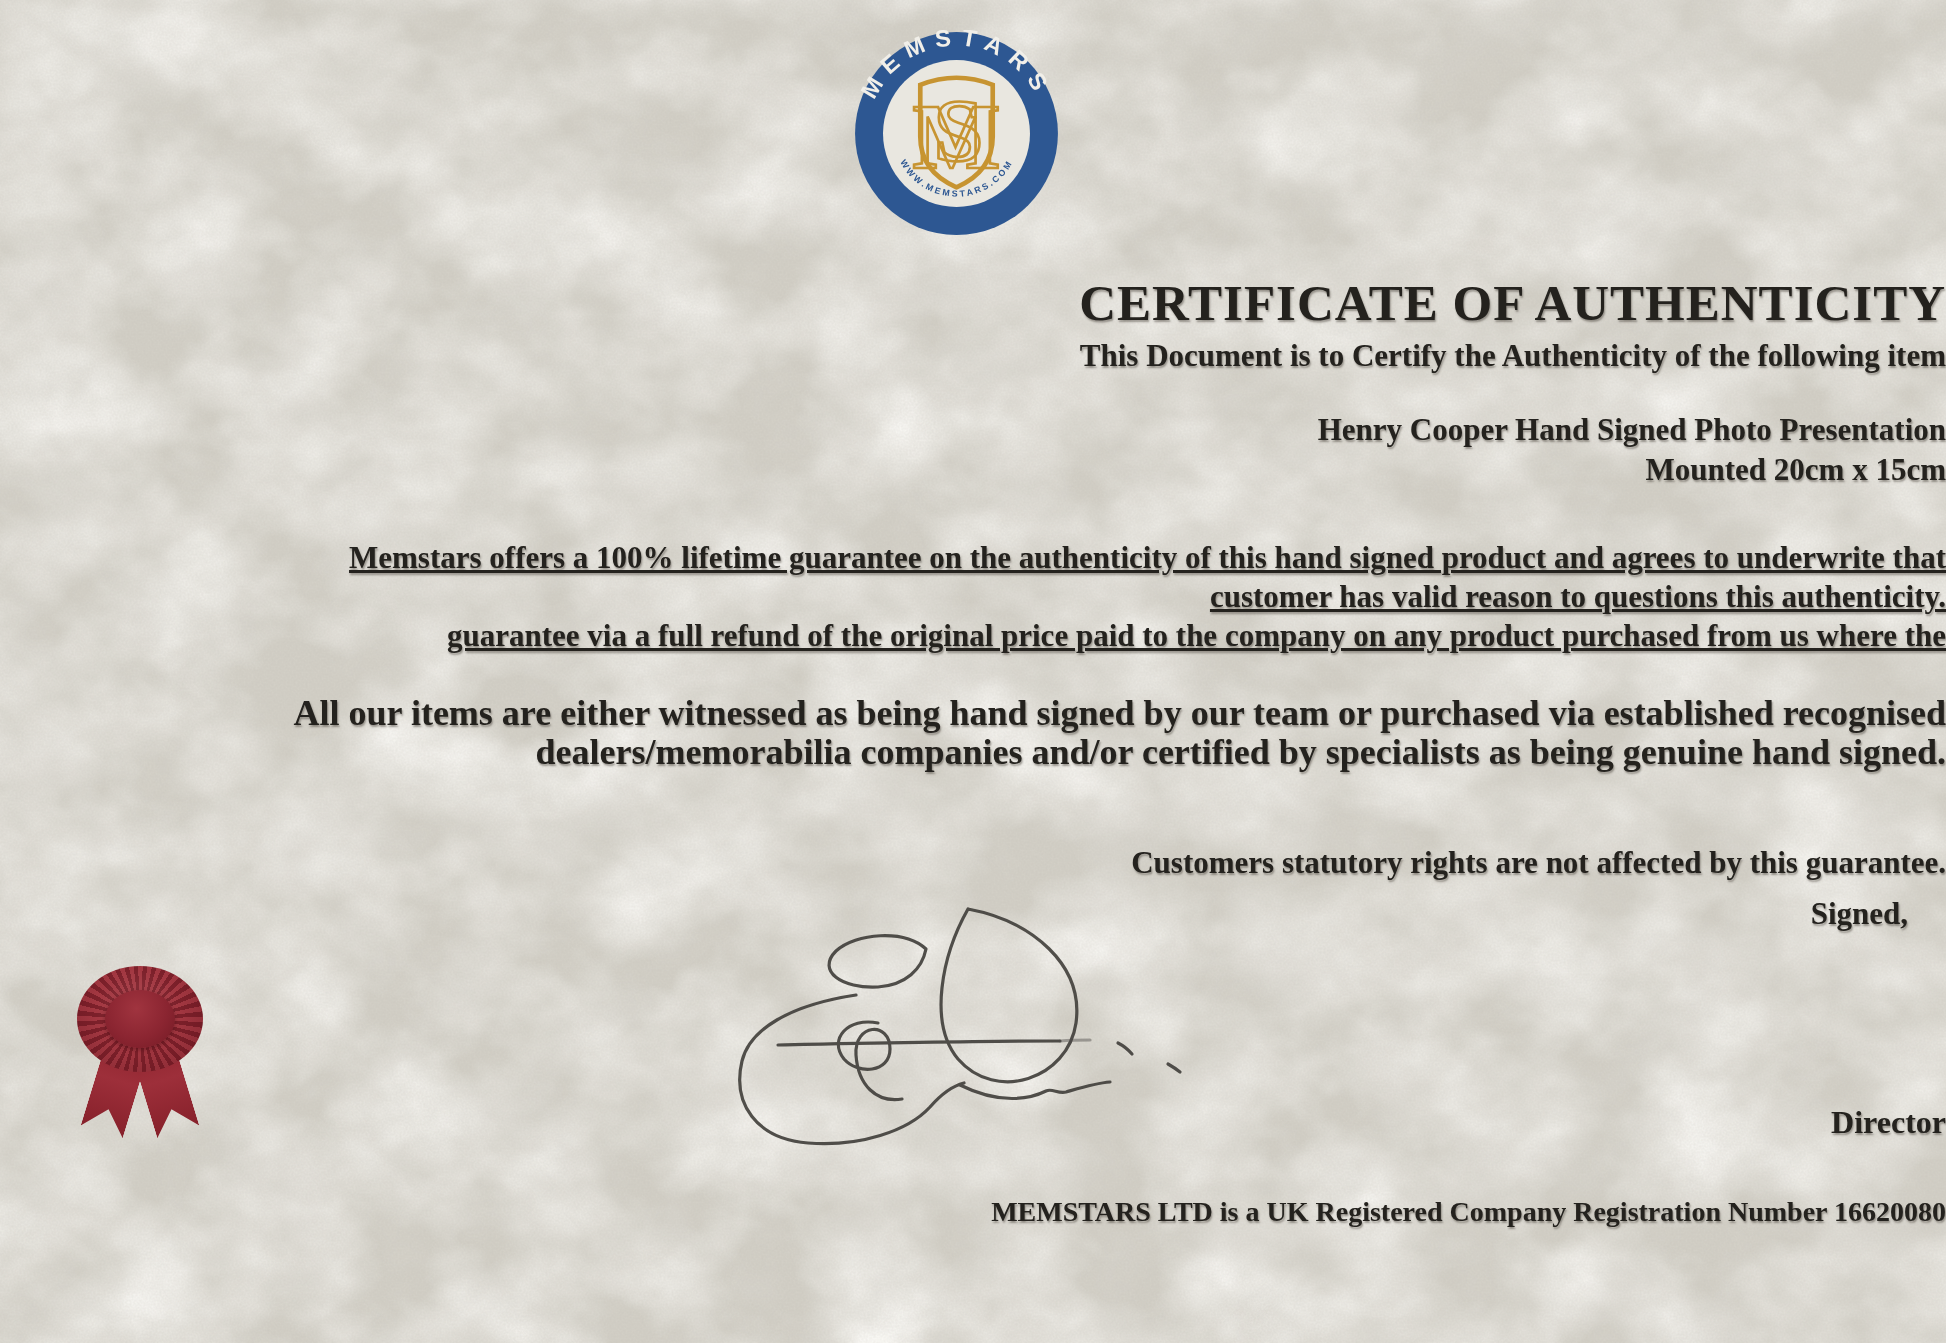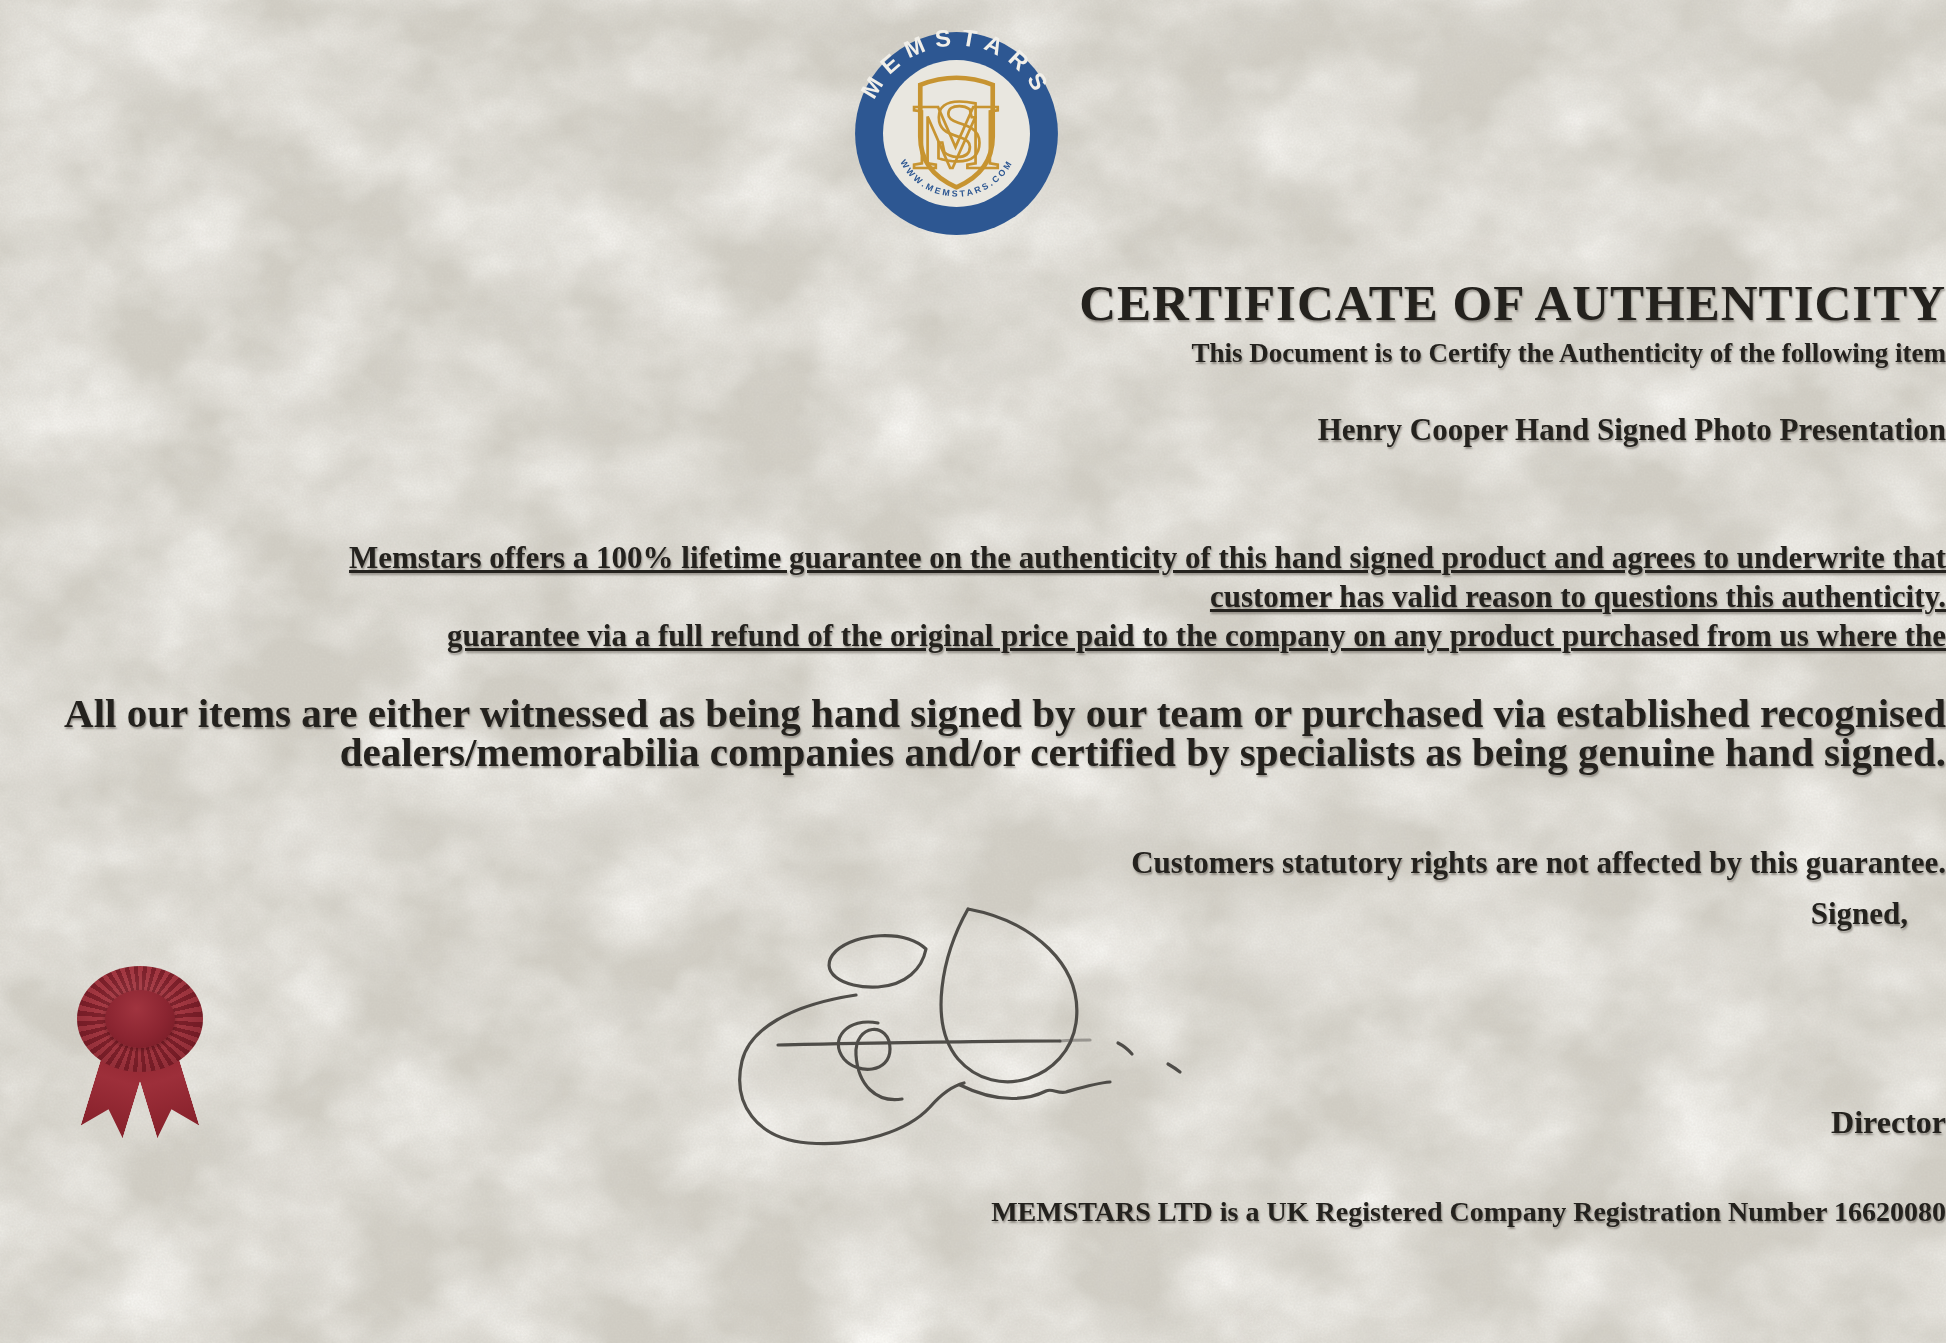--- a/index.html
+++ b/index.html
@@ -18,24 +18,24 @@
 
   .txt {
     position: absolute;
     left: 0;
     width: 100%;
     text-align: right;
     white-space: nowrap;
     text-shadow: 1px 2px 2px rgba(75, 70, 62, 0.5);
   }
   .title      { top: 274px;  font-size: 51px; letter-spacing: 1px; }
-  .subtitle   { top: 338px;  font-size: 27px; }
+  .subtitle   { top: 338px;  font-size: 31px; }
   .item-block { top: 410px;  font-size: 31px; line-height: 40px; }
   .guarantee  { top: 538px;  font-size: 31px; line-height: 39px; text-decoration: underline; }
-  .witness    { top: 694px;  font-size: 41px; line-height: 39px; }
+  .witness    { top: 694px;  font-size: 36px; line-height: 39px; }
   .statutory  { top: 845px;  font-size: 31px; }
   .signed     { top: 896px;  font-size: 31px; left: -38px; }
   .director   { top: 1104px; font-size: 32px; padding-left: 32px; }
   .company    { top: 1196px; font-size: 28px; }
 
   .logo-wrap {
     position: absolute;
     left: 853px;
     top: 30px;
     width: 207px;
@@ -132,20 +132,21 @@
       <text x="100" y="133" font-size="90" text-anchor="middle" font-family="Liberation Serif, serif" font-weight="bold" fill="none" stroke="#c79431" stroke-width="2.6">M</text>
       <text x="102" y="126" font-size="86" text-anchor="middle" font-family="Liberation Serif, serif" font-weight="bold" fill="none" stroke="#c79431" stroke-width="2.6">S</text>
     </svg>
   </div>
 
   <h1 class="txt title">CERTIFICATE OF AUTHENTICITY</h1>
   <div class="txt subtitle">This Document is to Certify the Authenticity of the following item</div>
 
   <div class="txt item-block">
     <div>Henry Cooper Hand Signed Photo Presentation</div>
+    <div>Mounted 20cm x 15cm</div>
   </div>
 
   <div class="txt guarantee">
     <div>Memstars offers a 100% lifetime guarantee on the authenticity of this hand signed product and agrees to underwrite that</div>
     <div>customer has valid reason to questions this authenticity.</div>
     <div>guarantee via a full refund of the original price paid to the company on any product purchased from us where the</div>
   </div>
 
   <div class="txt witness">
     <div>All our items are either witnessed as being hand signed by our team or purchased via established recognised</div>

